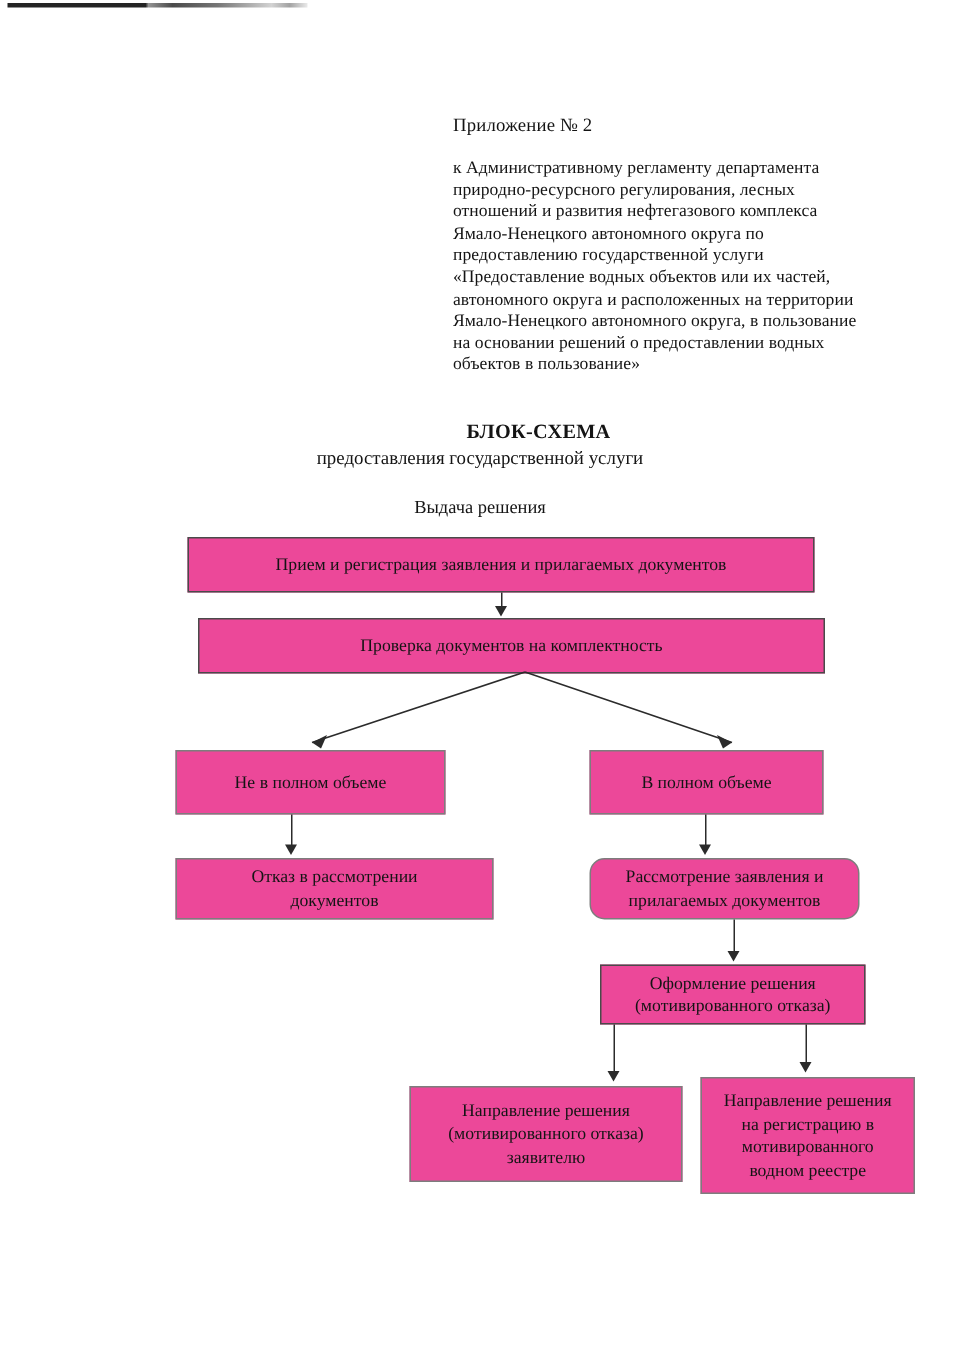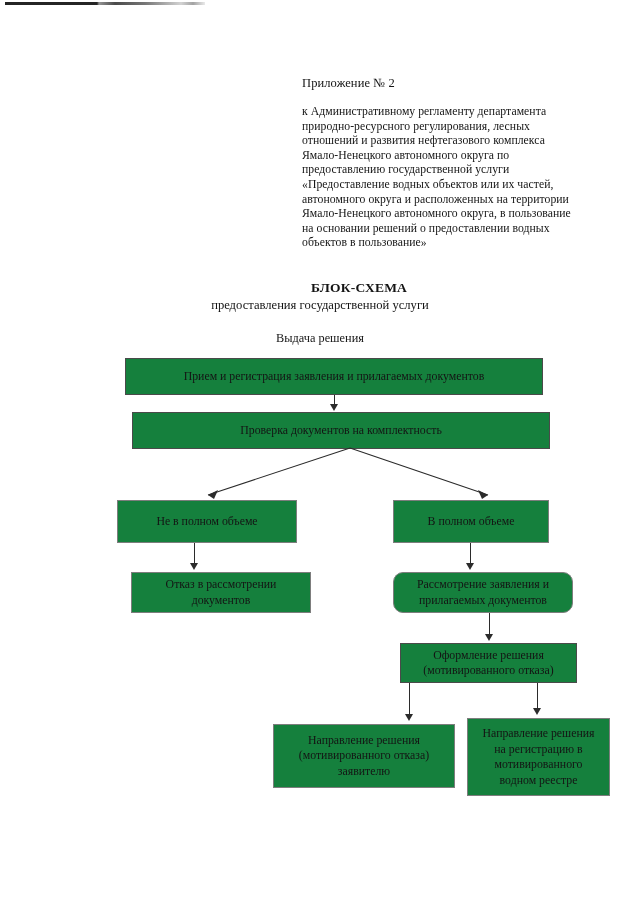--- a/index.html
+++ b/index.html
@@ -77,21 +77,21 @@
     width: 640px;
     text-align: center;
     font-size: 12.3px;
   }
 
   
   .node {
     position: absolute;
     box-sizing: border-box;
     border: 1px solid #4a4a4a;
-    background: #15803d;
+    background: #ec4899;
     display: flex;
     align-items: center;
     justify-content: center;
     text-align: center;
     font-size: 11.8px;
     line-height: 15.5px;
     padding: 2px 4px;
     color: #141414;
   }
   .node.soft { border-color: #7d7d7d; }
@@ -166,21 +166,21 @@
   <div class="node soft" style="left:393px; top:500px; width:156px; height:43px;">
     <span>В полном объеме</span>
   </div>
 
   <div class="vline" style="left:194px; top:543px; height:22px;"></div>
   <div class="arrowhead" style="left:190px; top:563px;"></div>
 
   <div class="vline" style="left:470px; top:543px; height:22px;"></div>
   <div class="arrowhead" style="left:466px; top:563px;"></div>
 
-  <div class="node soft" style="left:117px; top:572px; width:180px; height:41px;margin-left:14px;">
+  <div class="node soft" style="left:117px; top:572px; width:212px; height:41px;">
     <div>
       <div>Отказ в рассмотрении</div>
       <div>документов</div>
     </div>
   </div>
 
   <div class="node soft" style="left:393px; top:572px; width:180px; height:41px;border-radius:10px;">
     <div>
       <div>Рассмотрение заявления и</div>
       <div>прилагаемых документов</div>

